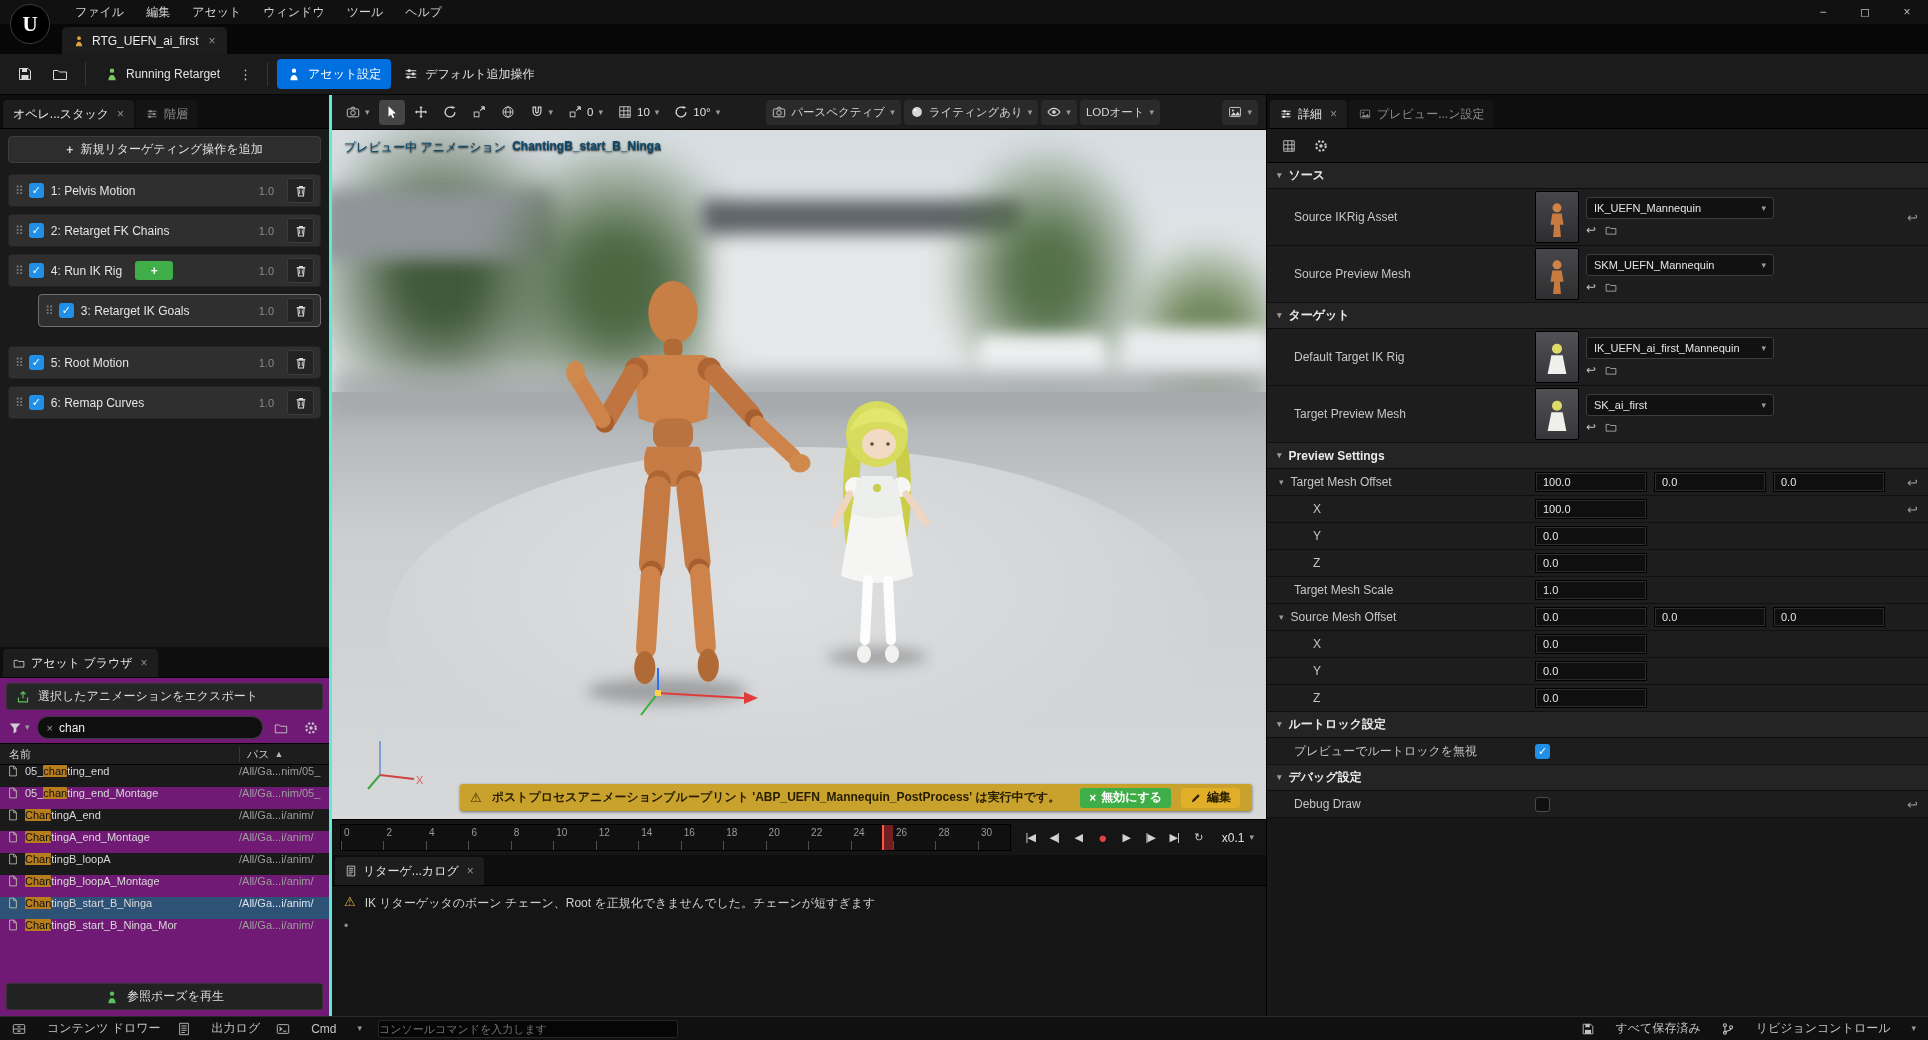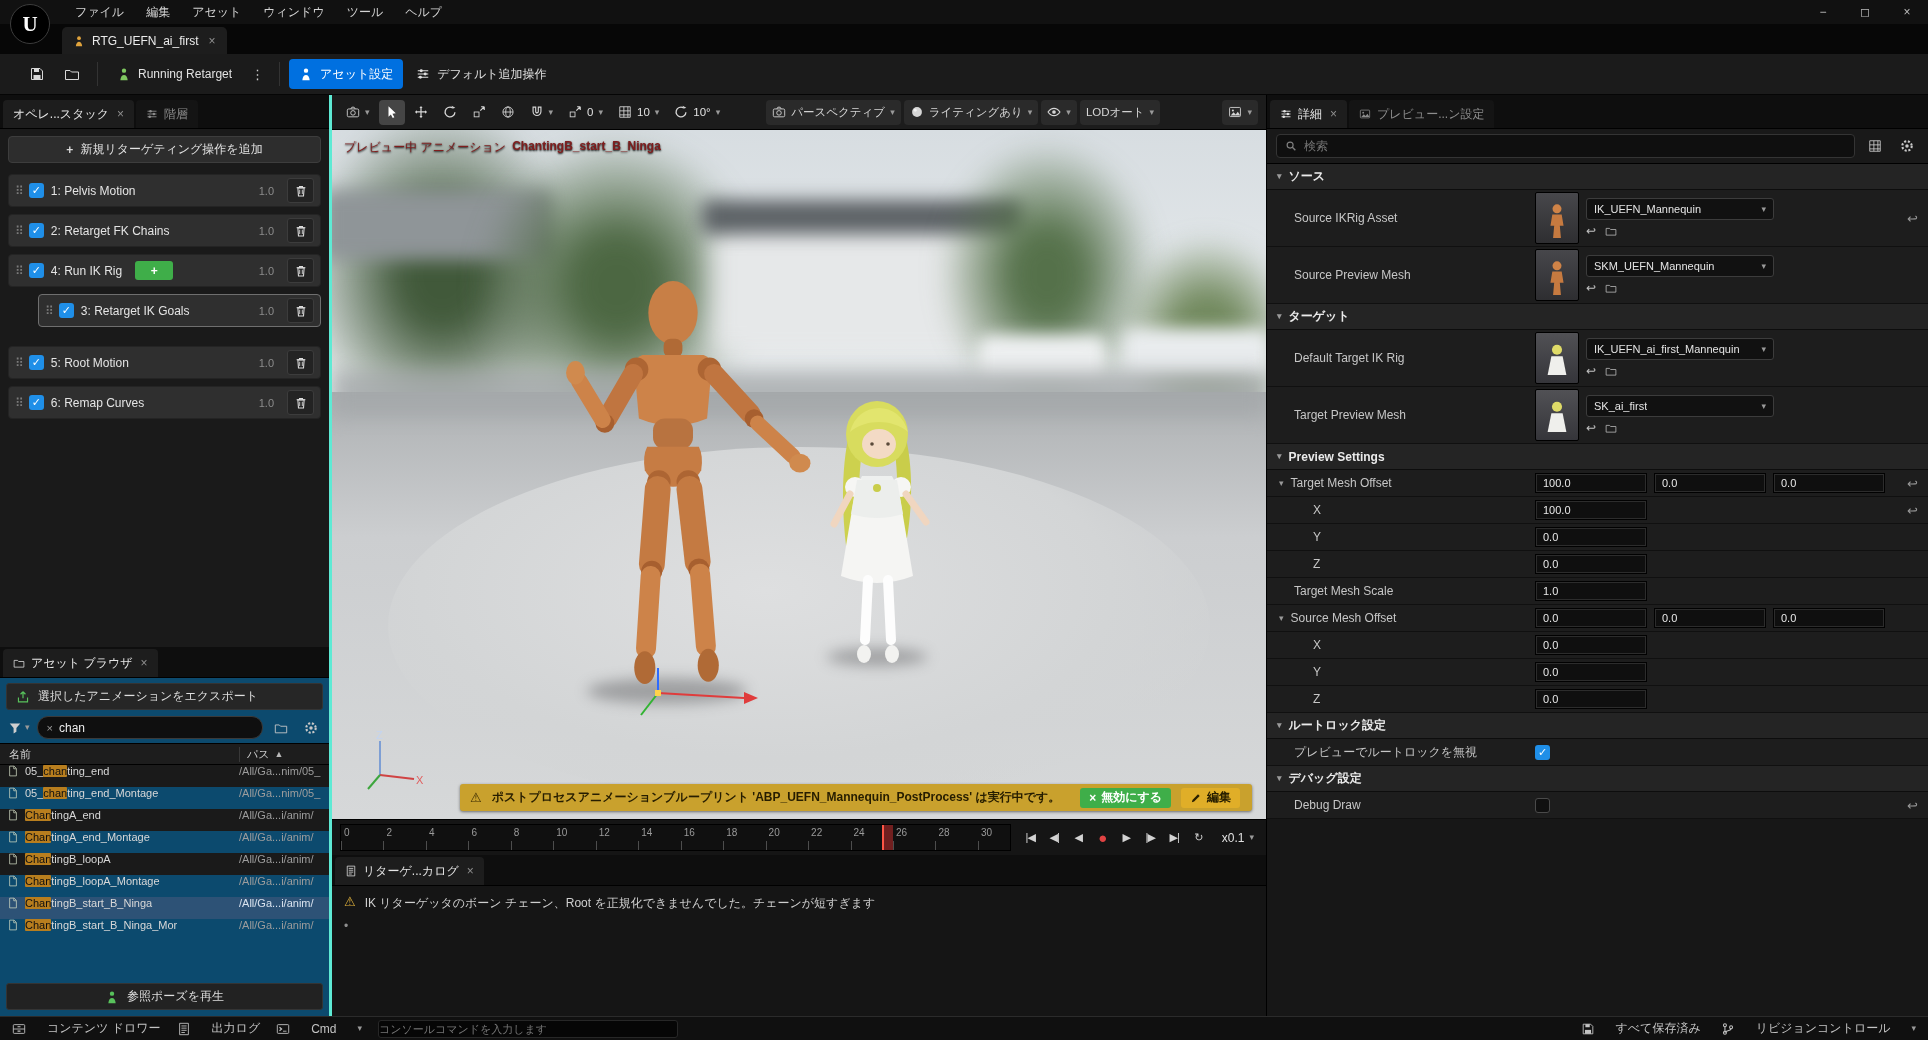--- a/index.html
+++ b/index.html
@@ -14,21 +14,21 @@
 .menubar{height:24px;background:#111;display:flex;align-items:center;padding-left:64px;position:relative;flex:none}
 .logo{position:absolute;left:10px;top:4px;width:40px;height:40px;border-radius:50%;background:#000;border:1px solid #3c3c3c;z-index:9;display:flex;align-items:center;justify-content:center;color:#fff;font-weight:bold;font-size:21px;font-family:"Liberation Serif",serif}
 .menu-item{padding:20px 11px;color:#d4d4d4;border-radius:3px;cursor:default}
 .win-ctrls{margin-left:auto;display:flex;height:24px}
 .win-btn{width:42px;display:flex;align-items:center;justify-content:center;color:#bdbdbd;font-size:12px}
 
 .tabbar{height:30px;background:#070707;display:flex;align-items:flex-end;padding-left:62px;flex:none}
 .doc-tab{height:27px;display:flex;align-items:center;gap:7px;background:#1d1d1d;padding:0 11px;border-radius:5px 5px 0 0;color:#ececec}
 .doc-tab .x{color:#8f8f8f;font-size:12px;margin-left:3px}
 
-.toolbar{height:41px;background:#1b1b1b;border-bottom:1px solid #050505;display:flex;align-items:center;gap:3px;padding:0 21px;flex:none}
+.toolbar{height:41px;background:#1b1b1b;border-bottom:1px solid #050505;display:flex;align-items:center;gap:3px;padding:0 9px;flex:none}
 .tb-icon-btn{width:32px;height:30px;border-radius:4px;display:flex;align-items:center;justify-content:center;color:#d8d8d8}
 .tb-btn{height:30px;border-radius:4px;display:flex;align-items:center;gap:7px;padding:0 10px;color:#e2e2e2}
 .tb-btn.primary{background:#0070e0;color:#fff}
 .kebab{color:#cfcfcf;padding:0 6px;font-size:13px}
 .sep{width:1px;height:24px;background:#000;border-right:1px solid #333;margin:0 6px}
 
 .main{flex:1;display:flex;min-height:0}
 .col-left{width:332px;display:flex;flex-direction:column;background:#161616;border-right:3px solid #5eead4;flex:none}
 .col-center{flex:1;display:flex;flex-direction:column;min-width:0;border-right:1px solid #000}
 .col-right{width:661px;display:flex;flex-direction:column;flex:none;background:#171717}
@@ -46,21 +46,21 @@
 .op-item.indent{margin-left:38px;border:1px solid #6f6f6f;margin-bottom:12px}
 .handle{color:#7b7b7b;font-size:12px;letter-spacing:-2px}
 .cb{width:15px;height:15px;border-radius:3px;background:#1f8fe8;display:flex;align-items:center;justify-content:center;color:#fff;font-size:11px;flex:none}
 .cb.un{background:#101010;border:1px solid #4a4a4a;color:transparent}
 .op-label{color:#e4e4e4;white-space:nowrap}
 .op-plus{width:38px;height:19px;background:#3fae49;border-radius:3px;color:#fff;display:flex;align-items:center;justify-content:center;font-weight:bold;margin-left:6px}
 .spacer{flex:1}
 .op-weight{color:#8c8c8c;font-size:11px;margin-right:6px}
 .op-trash{width:27px;height:25px;background:#232323;border:1px solid #3c3c3c;border-radius:3px;display:flex;align-items:center;justify-content:center;color:#dcdcdc}
 
-.ab-section{flex:1;display:flex;flex-direction:column;background:#0c4a6e;min-height:0}
+.ab-section{flex:1;display:flex;flex-direction:column;background:#701a75;min-height:0}
 .export-row{margin:5px 6px;height:27px;background:#262626;border:1px solid #343434;border-radius:3px;display:flex;align-items:center;gap:8px;padding:0 9px;color:#dedede;flex:none}
 .export-row .icon{color:#58c25c}
 .filter-row{display:flex;align-items:center;gap:5px;padding:1px 6px 4px;flex:none}
 .filter-btn{display:flex;align-items:center;gap:3px;color:#cfcfcf;padding:0 2px}
 .search-box{flex:1;height:23px;background:#0f0f0f;border:1px solid #3a3a3a;border-radius:11px;display:flex;align-items:center;gap:6px;padding:0 9px;color:#ededed}
 .search-box .x{color:#9c9c9c;font-size:11px}
 .search-box input{flex:1;background:transparent;border:none;outline:none;color:#ededed;font-size:12px}
 .icon-btn{width:25px;height:23px;display:flex;align-items:center;justify-content:center;color:#c9c9c9}
 .ab-header{display:flex;height:22px;background:#1d1d1d;border-top:1px solid #000;border-bottom:1px solid #000;align-items:center;font-size:11px;color:#d2d2d2;flex:none}
 .ab-col-name{flex:1;padding-left:9px}
@@ -83,21 +83,21 @@
 .vbtn.pill{background:#2a2a2a}
 .vbtn.active{background:#454545;color:#fff}
 .vnum{color:#e0e0e0}
 .scene{flex:1;position:relative;overflow:hidden;background:#c9cccd;min-height:0}
 .blob{position:absolute;border-radius:50%}
 .sky{position:absolute;left:0;top:0;right:0;height:46%;background:linear-gradient(#d7dde1,#eef1f2)}
 .ground{position:absolute;left:0;top:38%;right:0;bottom:0;background:linear-gradient(#aeb1b3,#ccced0 34%,#d6d8d9)}
 .disc{position:absolute;left:6%;top:46%;width:88%;height:52%;border-radius:50%;background:radial-gradient(ellipse at 46% 40%,#dedfe0 0%,#d3d5d6 55%,rgba(211,213,214,0) 78%)}
 .horizon{position:absolute;left:0;top:35%;right:0;height:46px;background:#a3a7a9;filter:blur(10px);opacity:.8}
 .shadow{position:absolute;border-radius:50%;background:rgba(40,40,45,.32);filter:blur(7px)}
-.preview-label{position:absolute;left:12px;top:9px;color:#7f1d1d;text-shadow:0 1px 2px #000;font-size:12px;display:flex;gap:6px}
+.preview-label{position:absolute;left:12px;top:9px;color:#0c4a6e;text-shadow:0 1px 2px #000;font-size:12px;display:flex;gap:6px}
 .banner{position:absolute;left:128px;right:14px;bottom:8px;height:27px;background:#c9a12d;border-radius:3px;display:flex;align-items:center;gap:10px;padding:0 10px;color:#261d00;font-size:12px;box-shadow:0 1px 3px rgba(0,0,0,.5)}
 .banner .warn{color:#3a2b00;font-size:13px}
 .banner-text{font-weight:bold;white-space:nowrap;overflow:hidden}
 .bbtn{height:20px;border-radius:3px;display:flex;align-items:center;gap:5px;padding:0 9px;font-weight:bold;flex:none}
 .bbtn.green{background:#3fae49;color:#fff}
 .bbtn.yellow{background:#e0ae28;color:#2a2000;margin-right:2px}
 
 .timeline{height:36px;background:#151515;border-top:1px solid #000;display:flex;align-items:stretch;gap:8px;padding:0 8px;flex:none}
 .ruler{flex:1;position:relative;background:#101010;border:1px solid #000;margin:4px 0;overflow:hidden}
 .tick{position:absolute;top:0;bottom:0}
@@ -886,28 +886,20 @@
         <div class="ptab off">
           <span class="icon">
               <svg class="ic s12">
                 <use href="#i-image"></use>
               </svg>
             </span>
           <span>プレビュー...ン設定</span>
         </div>
       </div>
       <div class="dsearch">
-        <div class="dinput">
-          <span class="icon">
-              <svg class="ic s12">
-                <use href="#i-search"></use>
-              </svg>
-            </span>
-          <input placeholder="検索" style="">
-        </div>
         <div class="icon-btn">
             <svg class="ic">
               <use href="#i-grid3"></use>
             </svg>
           </div>
         <div class="icon-btn">
             <svg class="ic">
               <use href="#i-gear"></use>
             </svg>
           </div>

